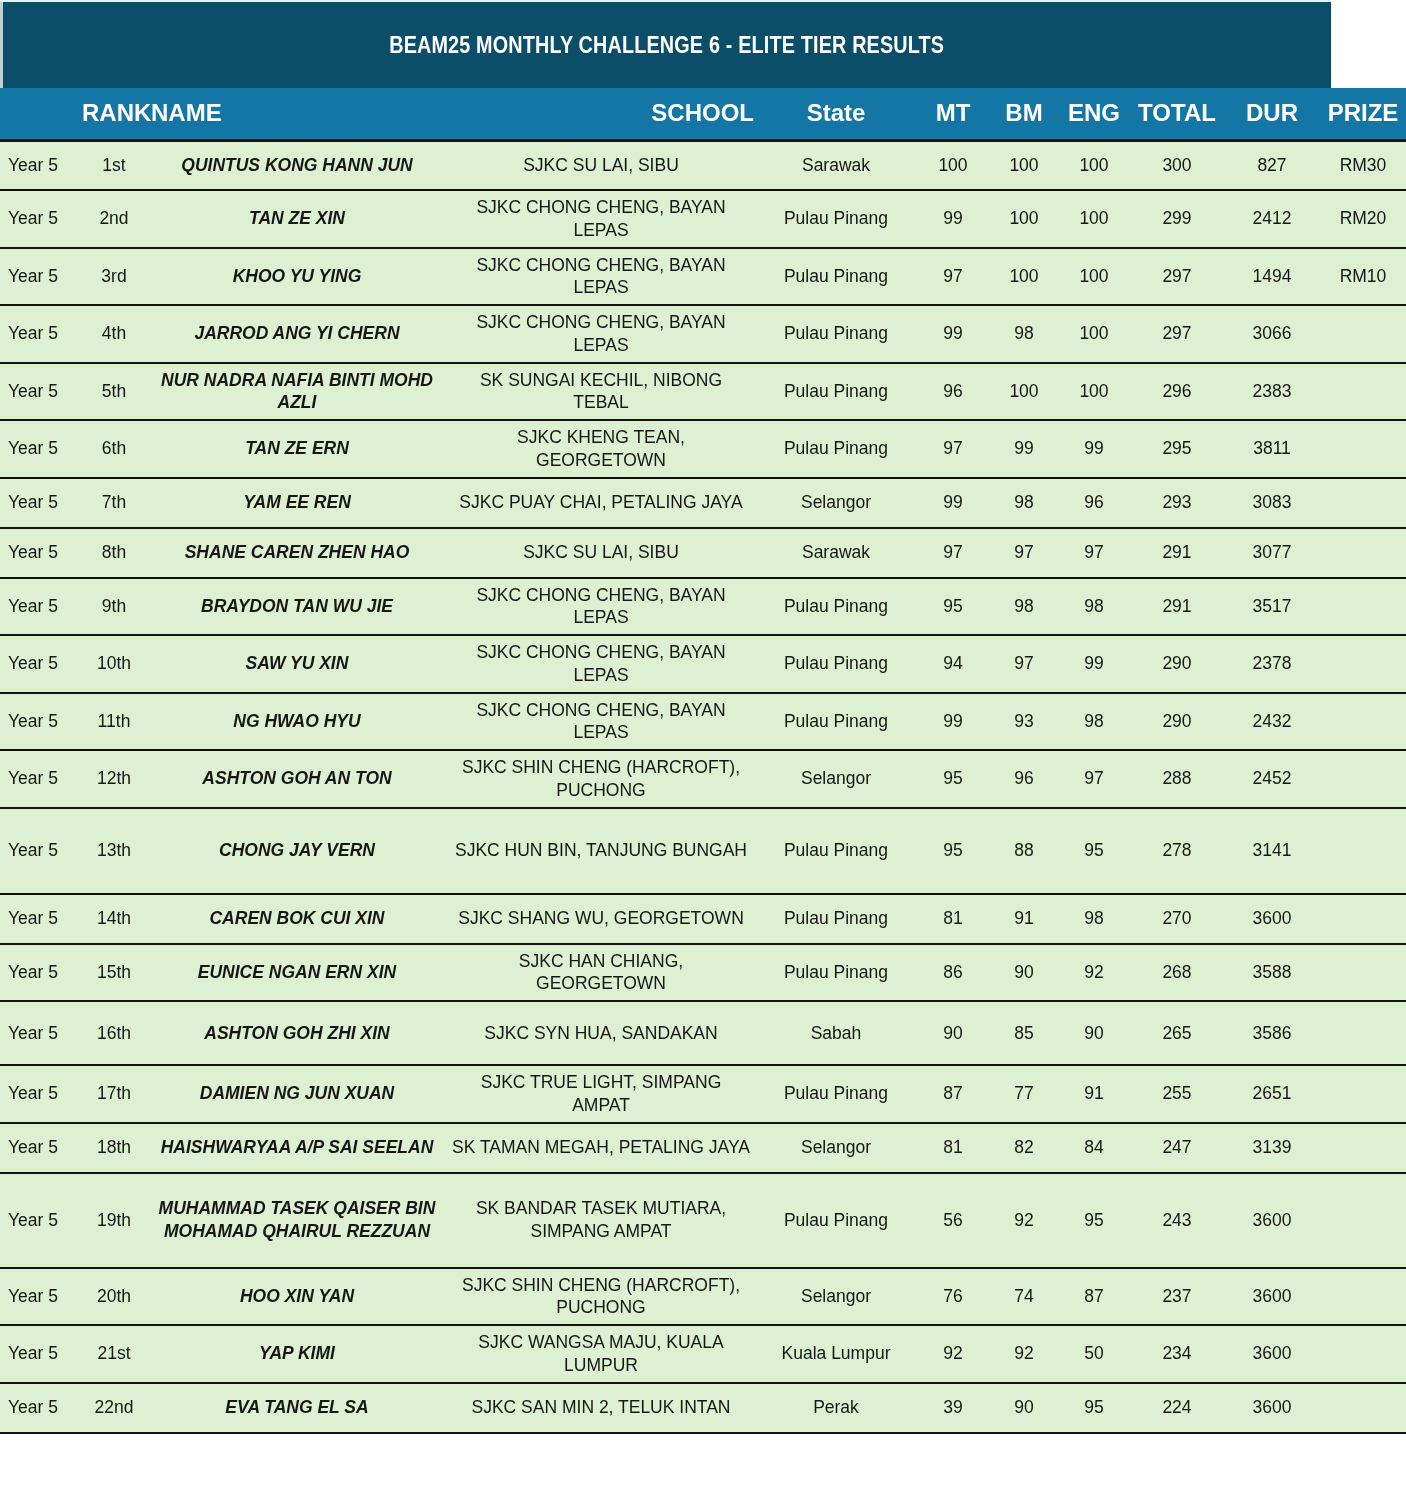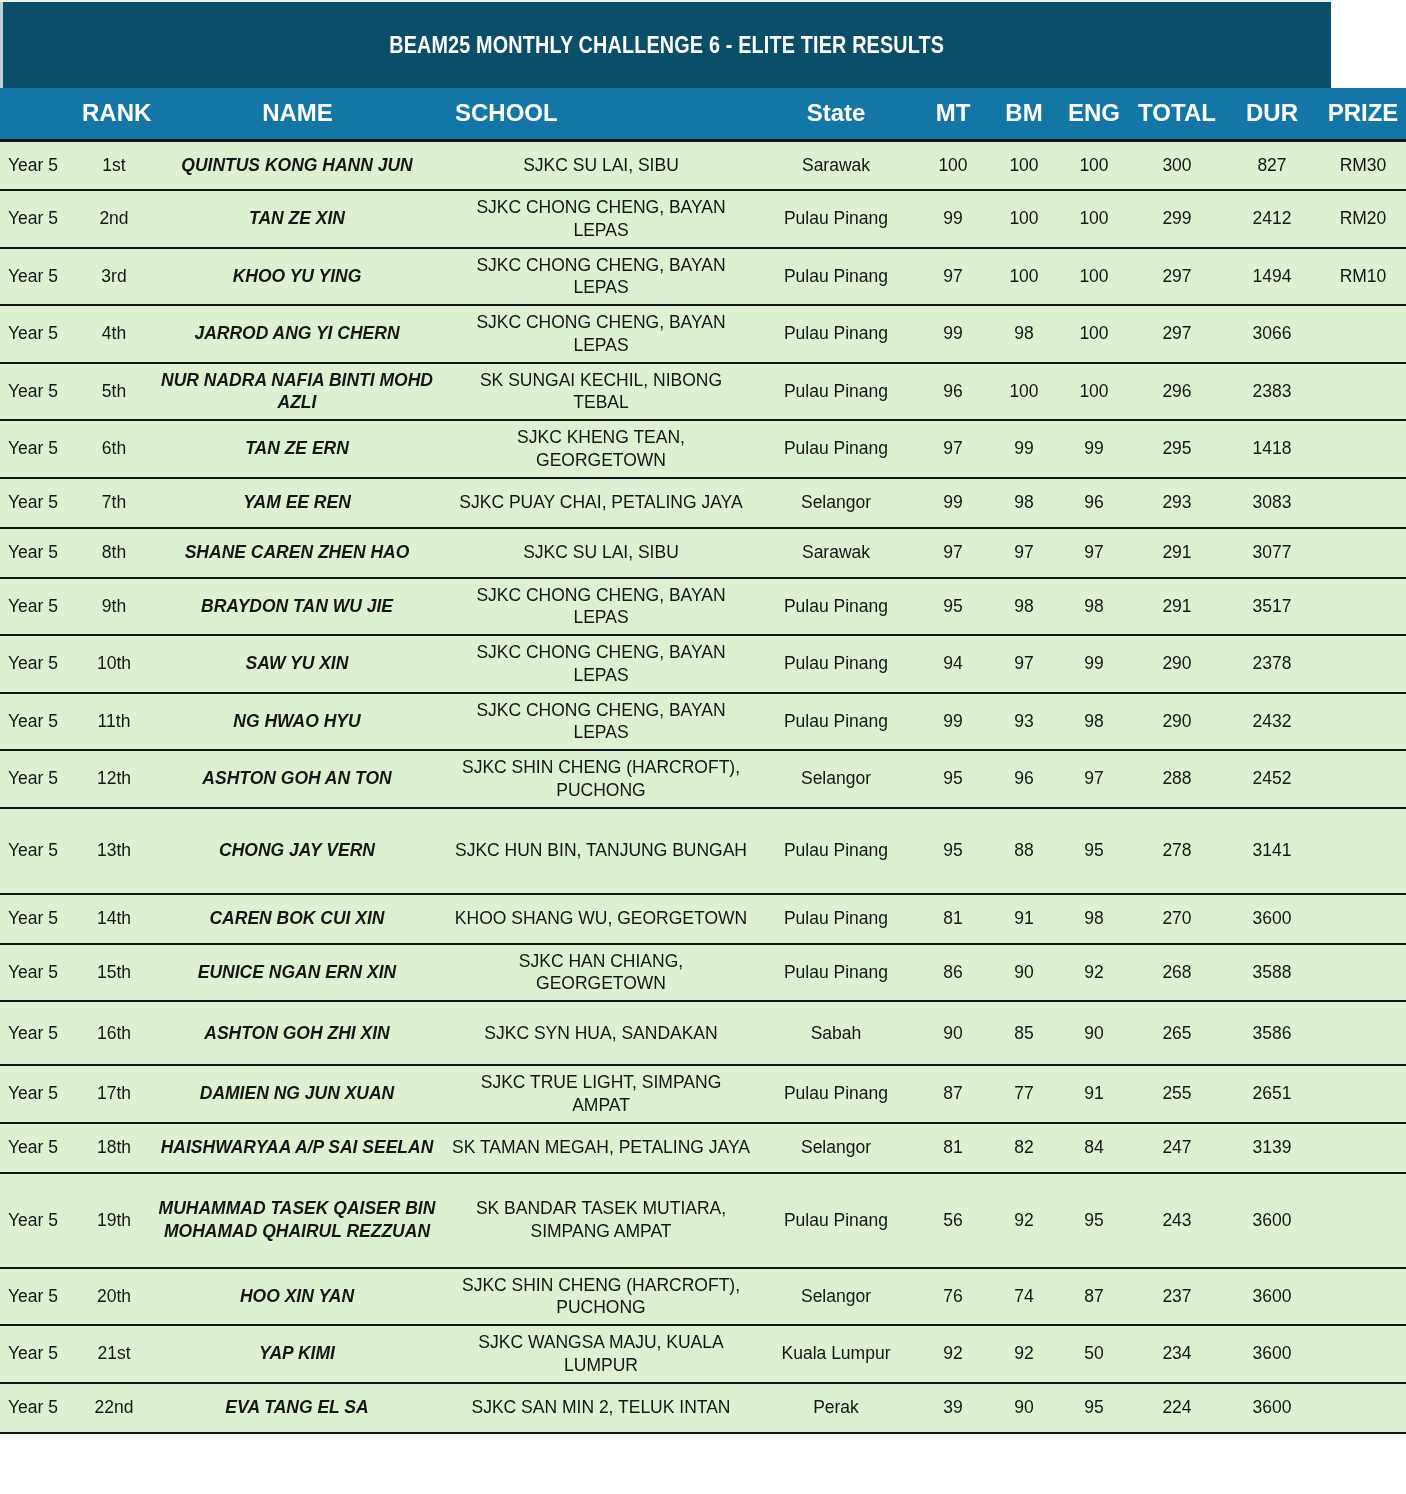--- a/index.html
+++ b/index.html
@@ -61,22 +61,22 @@
   thead th {
     background: var(--header-bg);
     color: var(--header-text);
     font-size: 24px;
     font-weight: bold;
     height: 52px;
     text-align: center;
     vertical-align: middle;
     padding: 0 2px;
   }
-  thead th.h-name   { text-align: center; padding-left: 3px; }
-  thead th.h-school { text-align: left; padding-left: 9px; }
+  thead th.h-name   { text-align: left; padding-left: 3px; }
+  thead th.h-school { text-align: right; padding-left: 9px; }
 
   tbody tr { border-bottom: 2px solid var(--row-line); }
   tbody td {
     background: var(--row-bg);
     font-size: 17.5px;
     line-height: 1.3;
     text-align: center;
     vertical-align: middle;
     padding: 5px 6px;
     height: 50px;
@@ -193,21 +193,21 @@
         <tr>
       <td class="c-year">Year 5</td>
       <td class="c-rank">6th</td>
       <td class="c-name">TAN ZE ERN</td>
       <td class="c-school">SJKC KHENG TEAN, GEORGETOWN</td>
       <td class="c-state">Pulau Pinang</td>
       <td class="c-mt">97</td>
       <td class="c-bm">99</td>
       <td class="c-eng">99</td>
       <td class="c-total">295</td>
-      <td class="c-dur">1418</td>
+      <td class="c-dur">3811</td>
       <td class="c-prize"></td>
     </tr>
         <tr>
       <td class="c-year">Year 5</td>
       <td class="c-rank">7th</td>
       <td class="c-name">YAM EE REN</td>
       <td class="c-school">SJKC PUAY CHAI, PETALING JAYA</td>
       <td class="c-state">Selangor</td>
       <td class="c-mt">99</td>
       <td class="c-bm">98</td>
@@ -291,21 +291,21 @@
       <td class="c-bm">88</td>
       <td class="c-eng">95</td>
       <td class="c-total">278</td>
       <td class="c-dur">3141</td>
       <td class="c-prize"></td>
     </tr>
         <tr>
       <td class="c-year">Year 5</td>
       <td class="c-rank">14th</td>
       <td class="c-name">CAREN BOK CUI XIN</td>
-      <td class="c-school">KHOO SHANG WU, GEORGETOWN</td>
+      <td class="c-school">SJKC SHANG WU, GEORGETOWN</td>
       <td class="c-state">Pulau Pinang</td>
       <td class="c-mt">81</td>
       <td class="c-bm">91</td>
       <td class="c-eng">98</td>
       <td class="c-total">270</td>
       <td class="c-dur">3600</td>
       <td class="c-prize"></td>
     </tr>
         <tr>
       <td class="c-year">Year 5</td>

